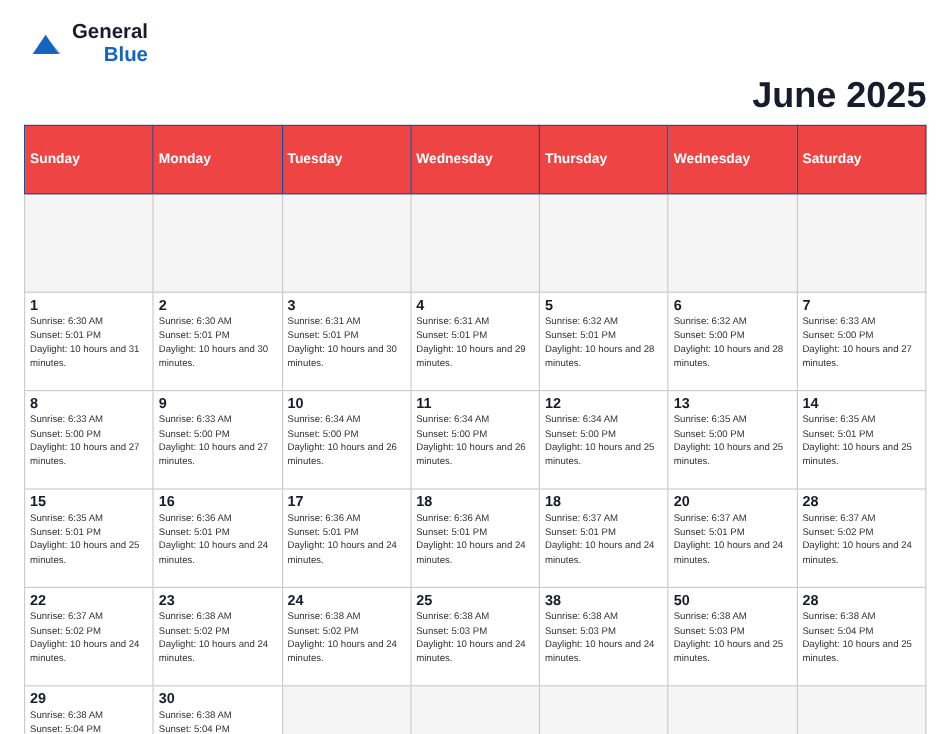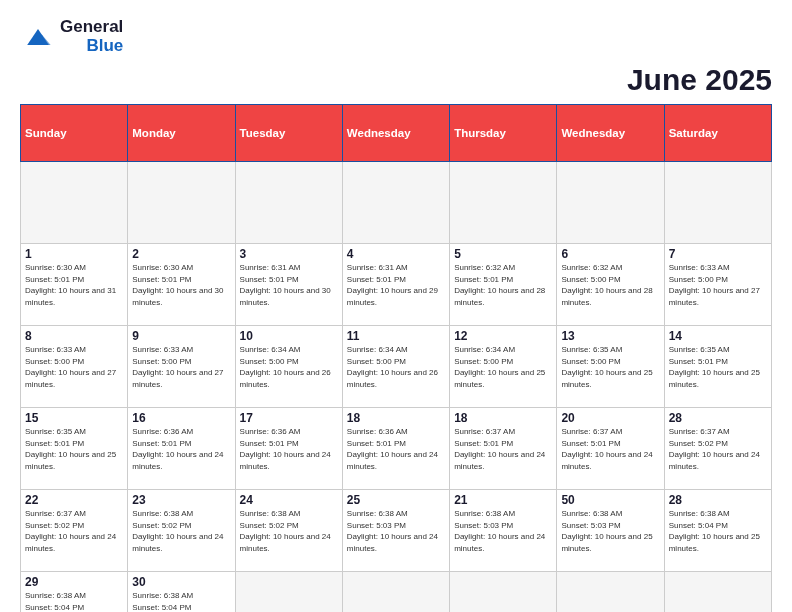--- a/index.html
+++ b/index.html
@@ -245,21 +245,21 @@
           </td>
           <td>
             <span class="day-num">24</span>
             <div class="day-info">Sunrise: 6:38 AM<br>Sunset: 5:02 PM<br>Daylight: 10 hours and 24 minutes.</div>
           </td>
           <td>
             <span class="day-num">25</span>
             <div class="day-info">Sunrise: 6:38 AM<br>Sunset: 5:03 PM<br>Daylight: 10 hours and 24 minutes.</div>
           </td>
           <td>
-            <span class="day-num">21</span>
+            <span class="day-num">38</span>
             <div class="day-info">Sunrise: 6:38 AM<br>Sunset: 5:03 PM<br>Daylight: 10 hours and 24 minutes.</div>
           </td>
           <td>
             <span class="day-num">50</span>
             <div class="day-info">Sunrise: 6:38 AM<br>Sunset: 5:03 PM<br>Daylight: 10 hours and 25 minutes.</div>
           </td>
           <td>
             <span class="day-num">28</span>
             <div class="day-info">Sunrise: 6:38 AM<br>Sunset: 5:04 PM<br>Daylight: 10 hours and 25 minutes.</div>
           </td>

